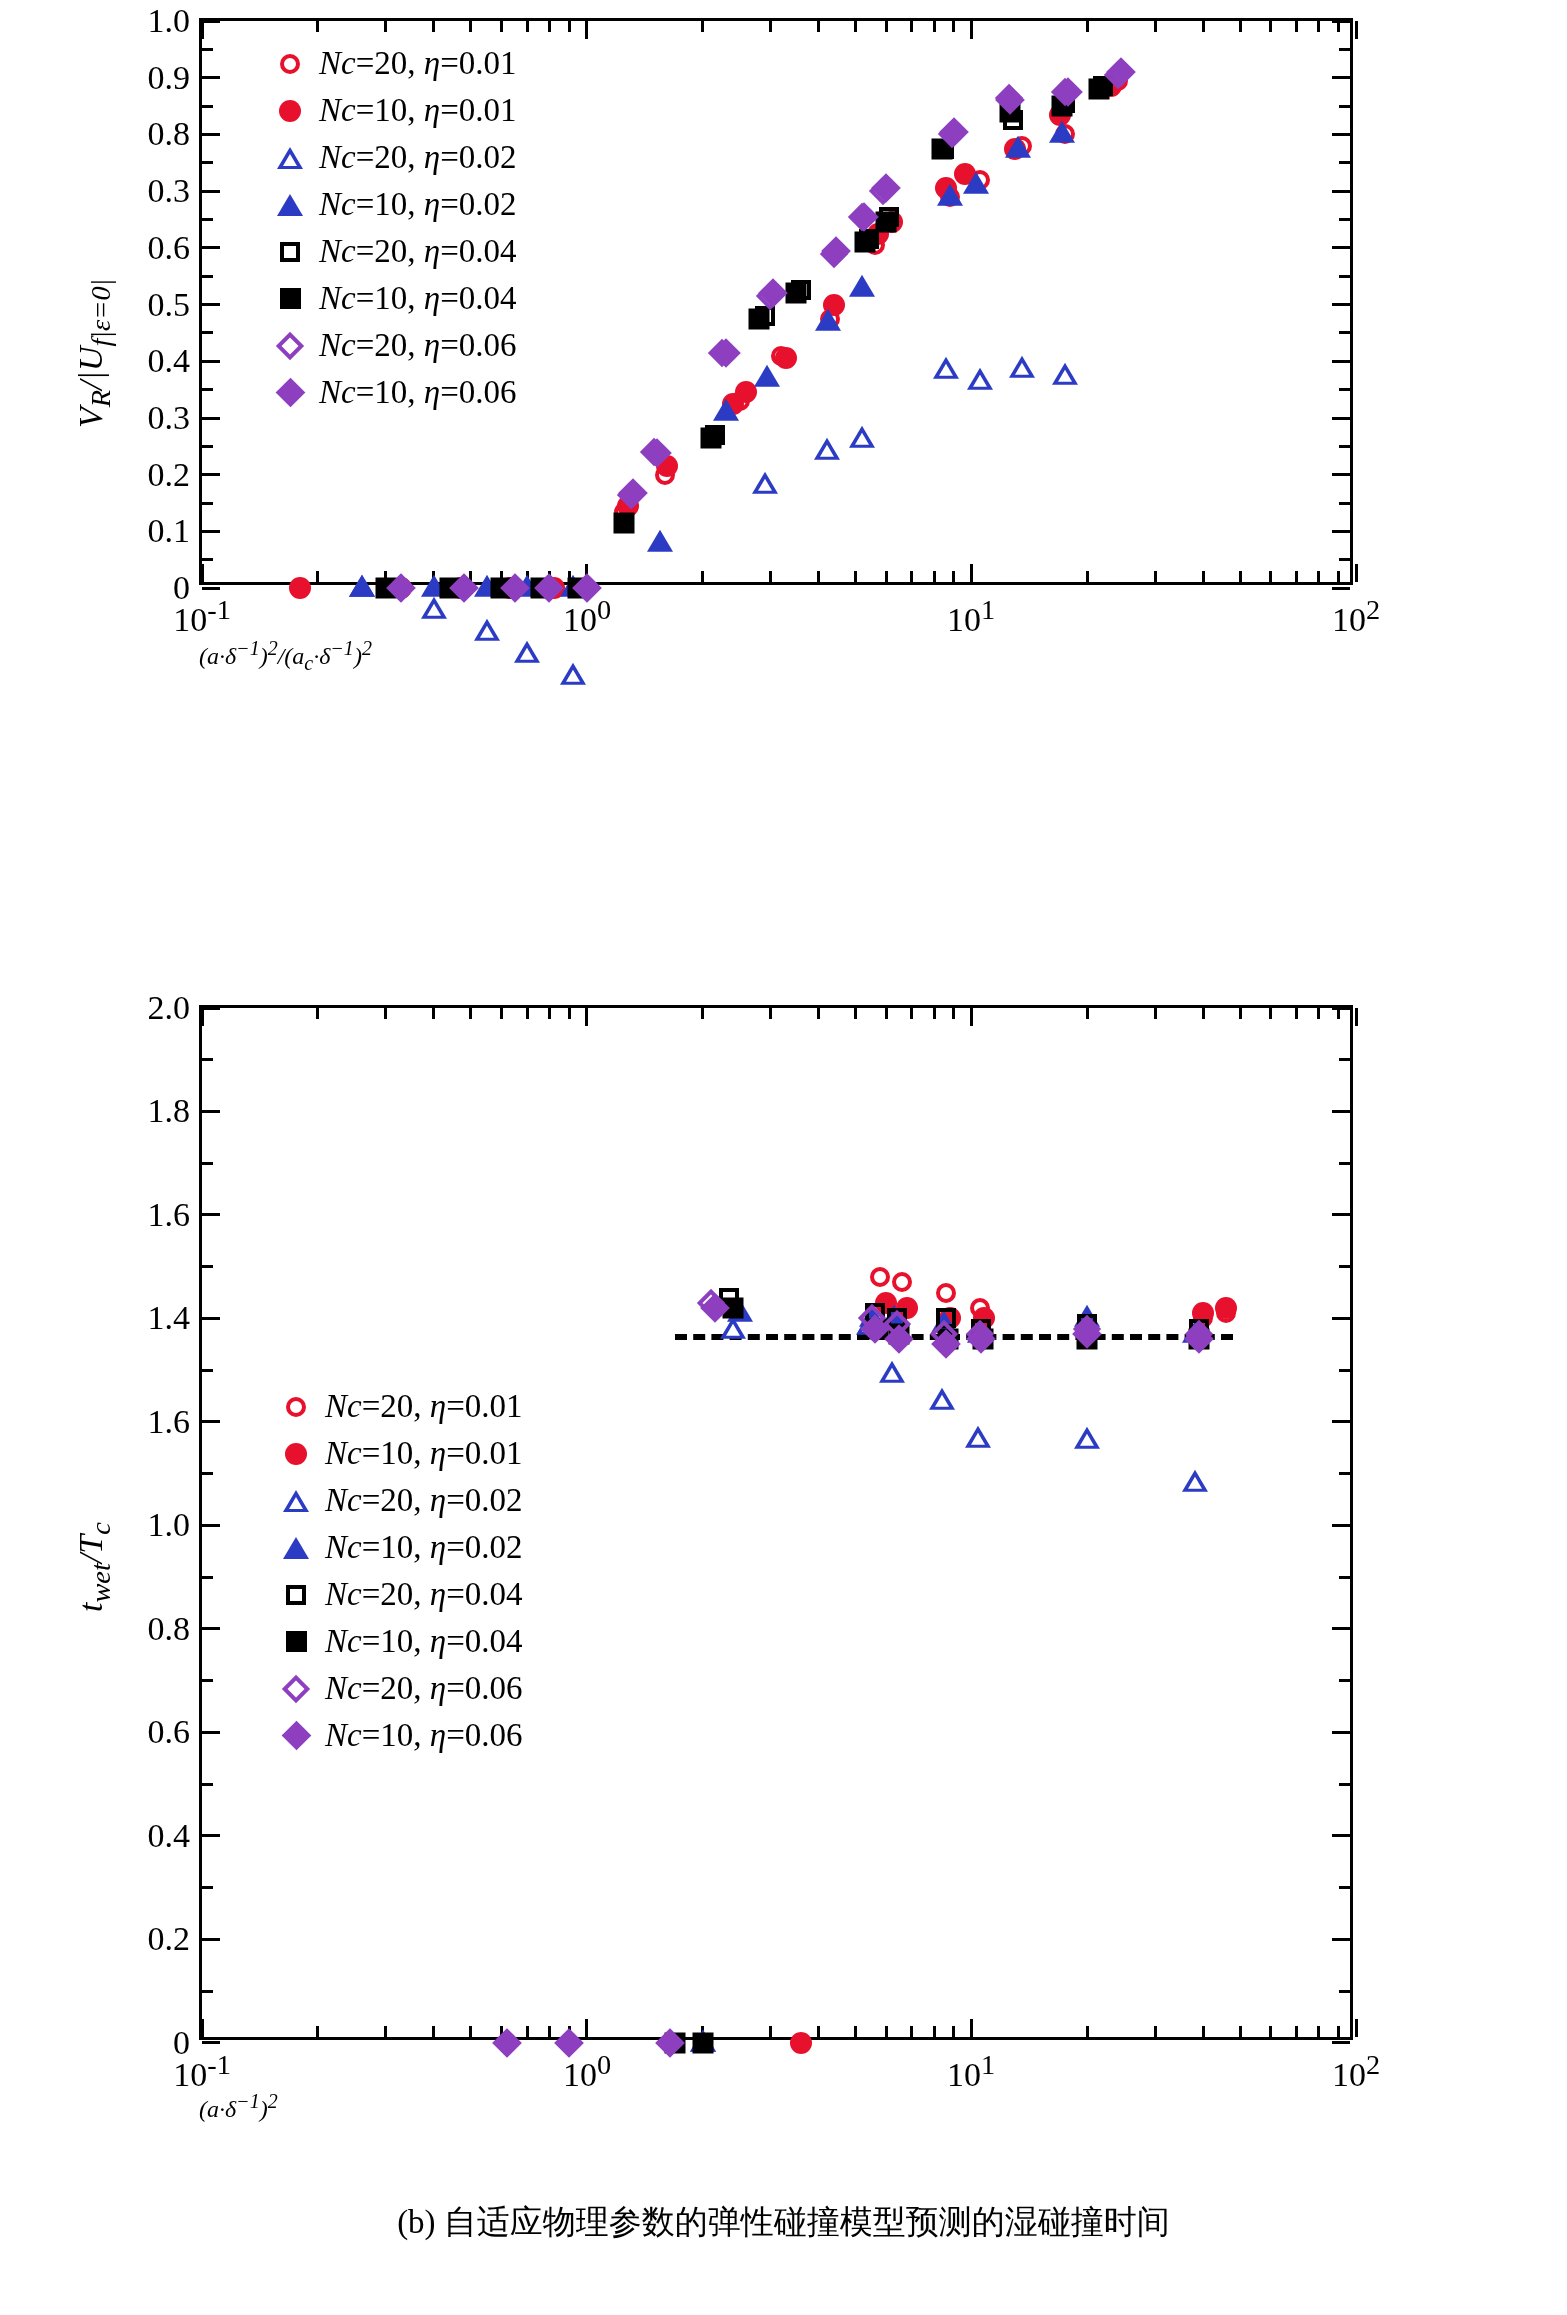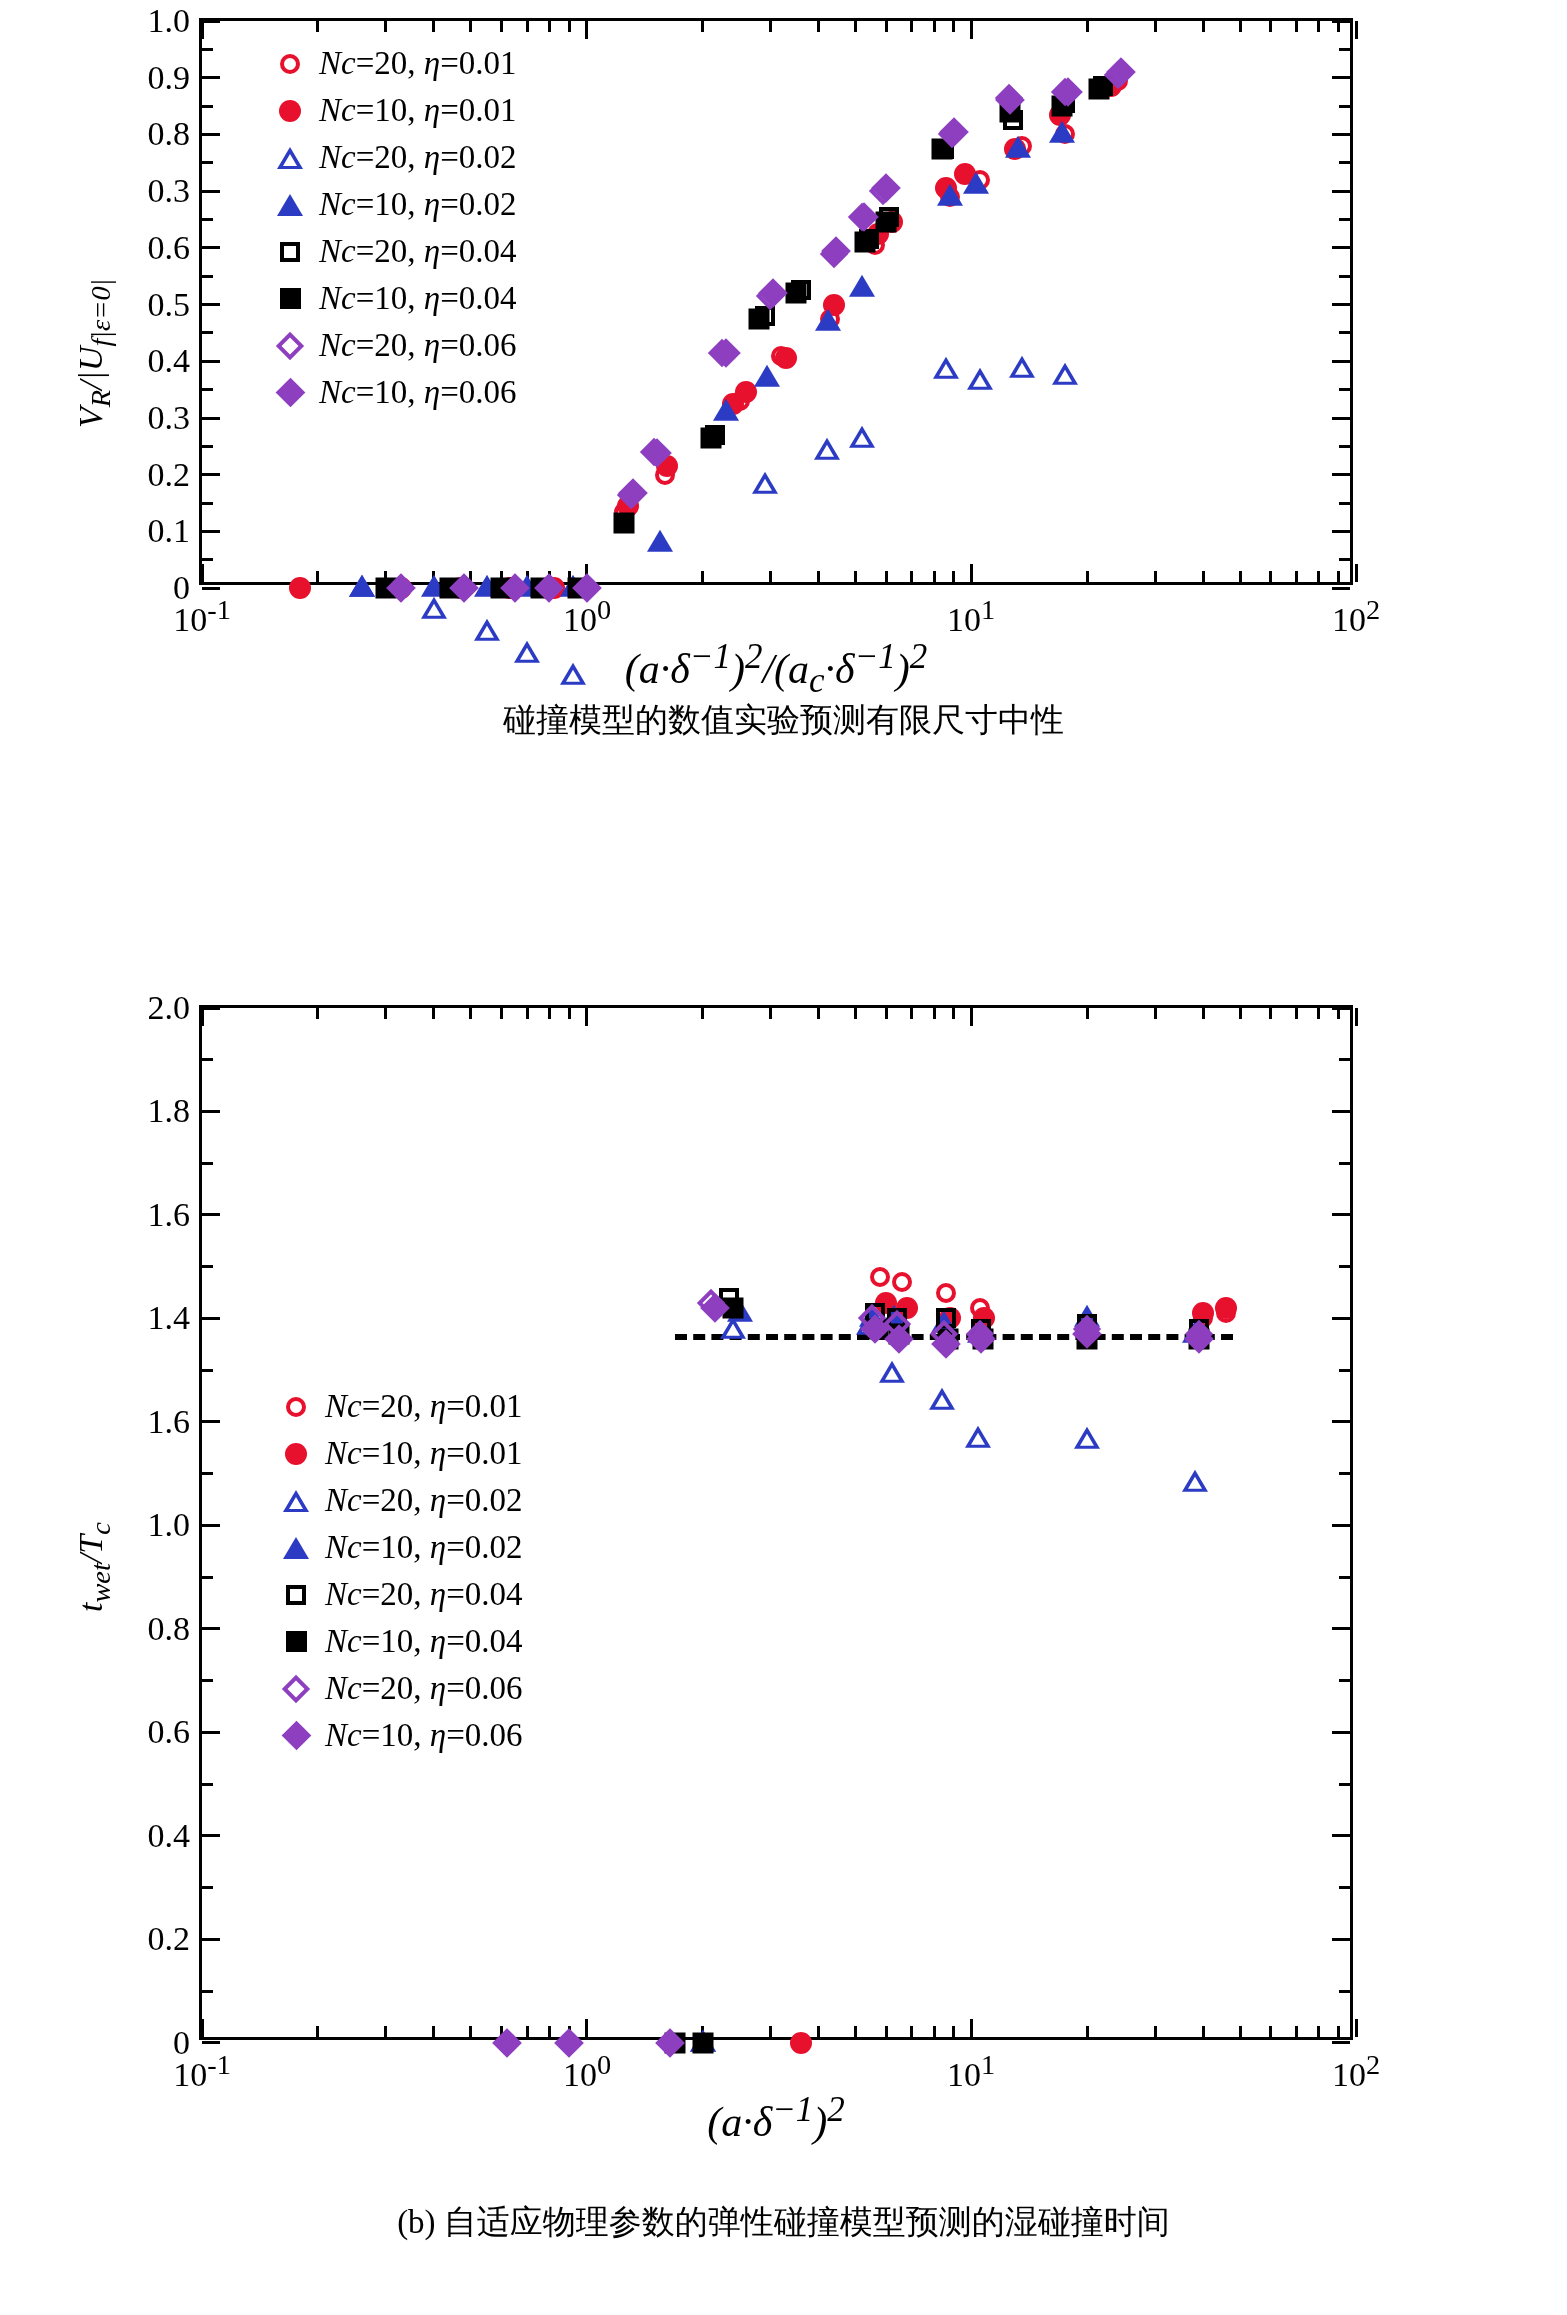--- a/index.html
+++ b/index.html
@@ -19,21 +19,21 @@
   .xtick-major{height:18px;width:3px;bottom:0;}
   .xtick-minor{height:11px;width:3px;bottom:0;}
   .xtick-major-t{height:18px;width:3px;top:0;}
   .xtick-minor-t{height:11px;width:3px;top:0;}
 
   .ylab{position:absolute;right:100%;margin-right:12px;transform:translateY(-50%);
         font-size:34px;line-height:1;white-space:nowrap;}
   .xlab{position:absolute;top:100%;margin-top:14px;transform:translateX(-50%);
         font-size:34px;line-height:1;white-space:nowrap;}
 
-  .axis-title-x{position:absolute;text-align:center;font-size:42px;font-style:italic;}
+  .axis-title-x{position:absolute;font-size:24px;font-style:italic;}
   .axis-title-y{position:absolute;font-size:34px;font-style:italic;
         transform-origin:0 0;transform:rotate(-90deg);white-space:nowrap;}
 
   .caption{position:absolute;width:100%;text-align:center;font-size:33px;line-height:1.45;}
 
   
   .legend{position:absolute;}
   .legend-row{display:flex;align-items:center;height:47px;}
   .legend-mark{width:58px;display:flex;justify-content:center;align-items:center;}
   .legend-text{font-size:33px;white-space:nowrap;}
@@ -351,21 +351,20 @@
         </div>
         <div class="legend-row">
           <div class="legend-mark">
             <div class="m-dia-fill" style="transform: rotate(45deg); background: rgb(142, 63, 192);"></div>
           </div>
           <div class="legend-text"><i>Nc</i>=10, <i>η</i>=0.06</div>
         </div>
       </div>
 
     <div class="caption" style="left:0;top:697px;">
-        <div>碰撞模型的数值实验预测有限尺寸中性</div>
       </div>
   </div>
 
   <div class="panel">
     <div class="plotbox" id="box-b" style="left:199px;top:1005px;width:1154px;height:1035px;">
         <div class="tick ytick-major" style="top: 1033px;"></div>
         <div class="tick ytick-major-r" style="top: 1033px;"></div>
         <div class="ylab" style="top: 1035px;">0</div>
         <div class="tick ytick-minor" style="top: 982px;"></div>
         <div class="tick ytick-minor-r" style="top: 982px;"></div>

